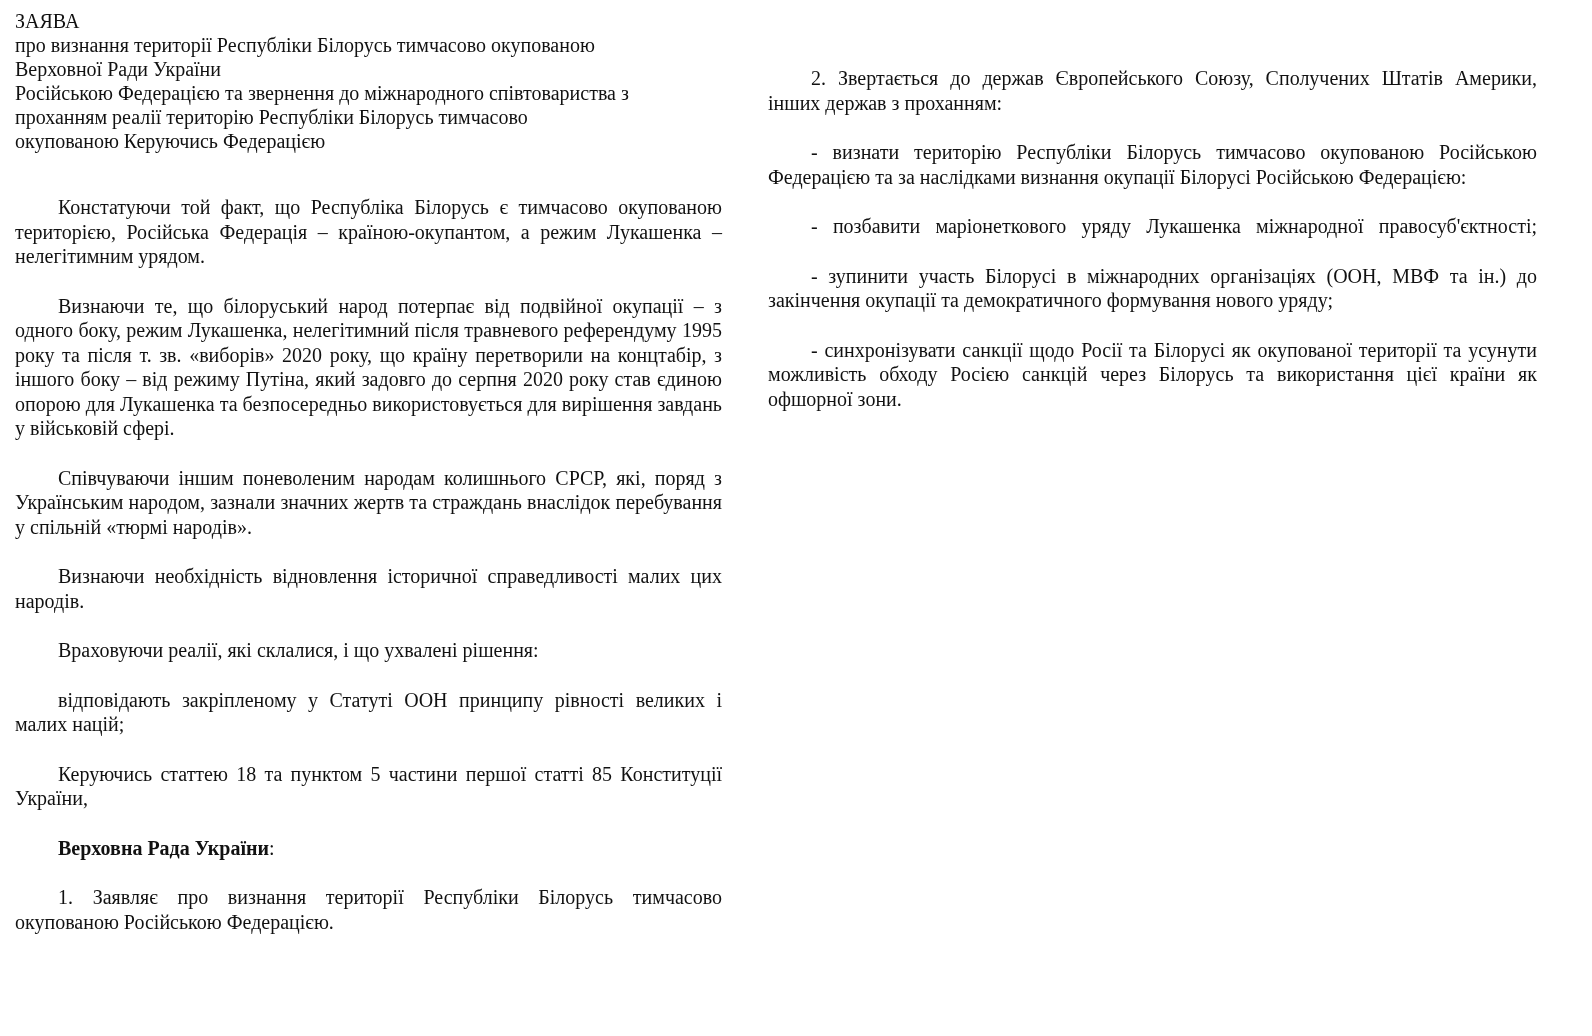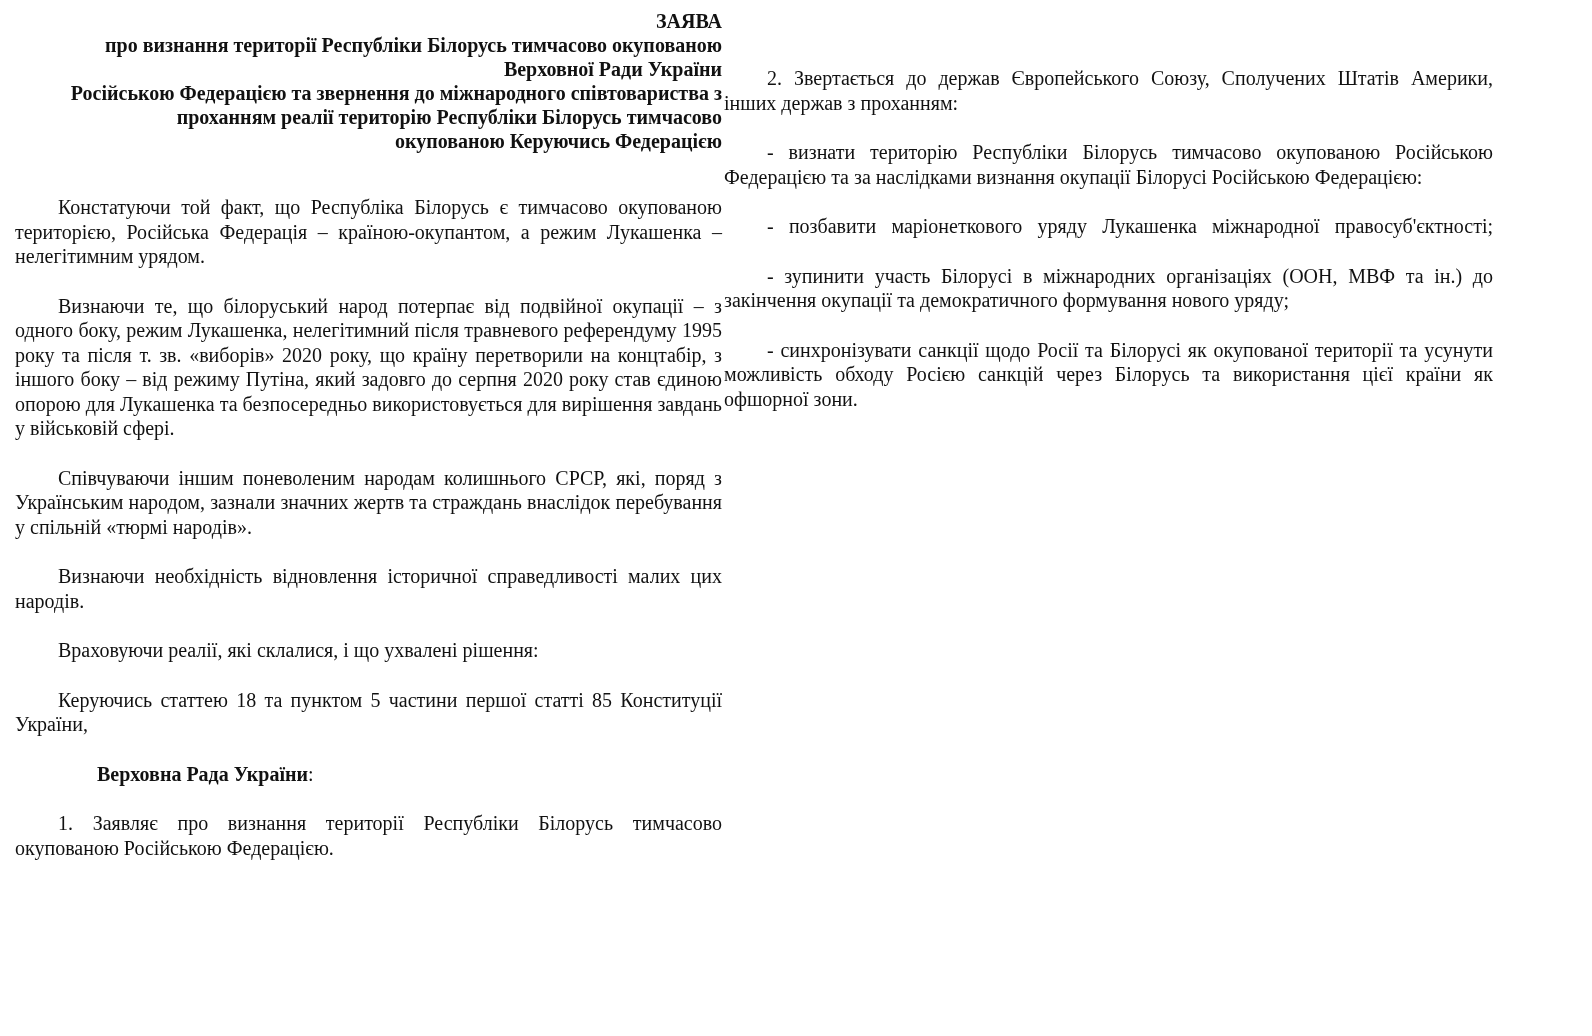--- a/index.html
+++ b/index.html
@@ -19,64 +19,64 @@
     }
     .col {
       position: absolute;
       top: 0;
     }
     .col-left {
       left: 15px;
       width: 707px;
     }
     .col-right {
-      left: 724px;
+      left: 768px;
       width: 769px;
       top: 66px;
     }
     .title-block {
-      text-align: right;
-      font-weight: bold;
+      text-align: left;
+      font-weight: normal;
       padding-top: 9px;
       margin-bottom: 42px;
     }
     .title-block div {
       line-height: 24px;
     }
     p {
       margin: 0 0 25px 0;
       text-align: justify;
       text-indent: 43px;
     }
     p.last-line-justify {
       text-align-last: justify;
     }
     .bold {
       font-weight: bold;
-      margin-left: 39px;
     }
   </style>
 </head>
 <body>
 
 <div class="col col-left">
   <div class="title-block">
     <div>ЗАЯВА</div>
     <div>про визнання території Республіки Білорусь тимчасово окупованою</div>
     <div>Верховної Ради України</div>
     <div>Російською Федерацією та звернення до міжнародного співтовариства з</div>
     <div>проханням реалії територію Республіки Білорусь тимчасово</div>
     <div>окупованою Керуючись Федерацією</div>
   </div>
 
   <p>Констатуючи той факт, що Республіка Білорусь є тимчасово окупованою територією, Російська Федерація – країною-окупантом, а режим Лукашенка – нелегітимним урядом.</p>
   <p>Визнаючи те, що білоруський народ потерпає від подвійної окупації – з одного боку, режим Лукашенка, нелегітимний після травневого референдуму 1995 року та після т. зв. «виборів» 2020 року, що країну перетворили на концтабір, з іншого боку – від режиму Путіна, який задовго до серпня 2020 року став єдиною опорою для Лукашенка та безпосередньо використовується для вирішення завдань у військовій сфері.</p>
   <p>Співчуваючи іншим поневоленим народам колишнього СРСР, які, поряд з Українським народом, зазнали значних жертв та страждань внаслідок перебування у спільній «тюрмі народів».</p>
   <p>Визнаючи необхідність відновлення історичної справедливості малих цих народів.</p>
   <p>Враховуючи реалії, які склалися, і що ухвалені рішення:</p>
+  <p>відповідають закріпленому у Статуті ООН принципу рівності великих і малих націй;</p>
   <p>Керуючись статтею 18 та пунктом 5 частини першої статті 85 Конституції України,</p>
   <p><span class="bold">Верховна Рада України</span><span>:</span></p>
   <p>1. Заявляє про визнання території Республіки Білорусь тимчасово окупованою Російською Федерацією.</p>
 </div>
 
 <div class="col col-right">
   <p>2. Звертається до держав Європейського Союзу, Сполучених Штатів Америки, інших держав з проханням:</p>
   <p>- визнати територію Республіки Білорусь тимчасово окупованою Російською Федерацією та за наслідками визнання окупації Білорусі Російською Федерацією:</p>
   <p class="last-line-justify">- позбавити маріонеткового уряду Лукашенка міжнародної правосуб'єктності;</p>
   <p>- зупинити участь Білорусі в міжнародних організаціях (ООН, МВФ та ін.) до закінчення окупації та демократичного формування нового уряду;</p>

